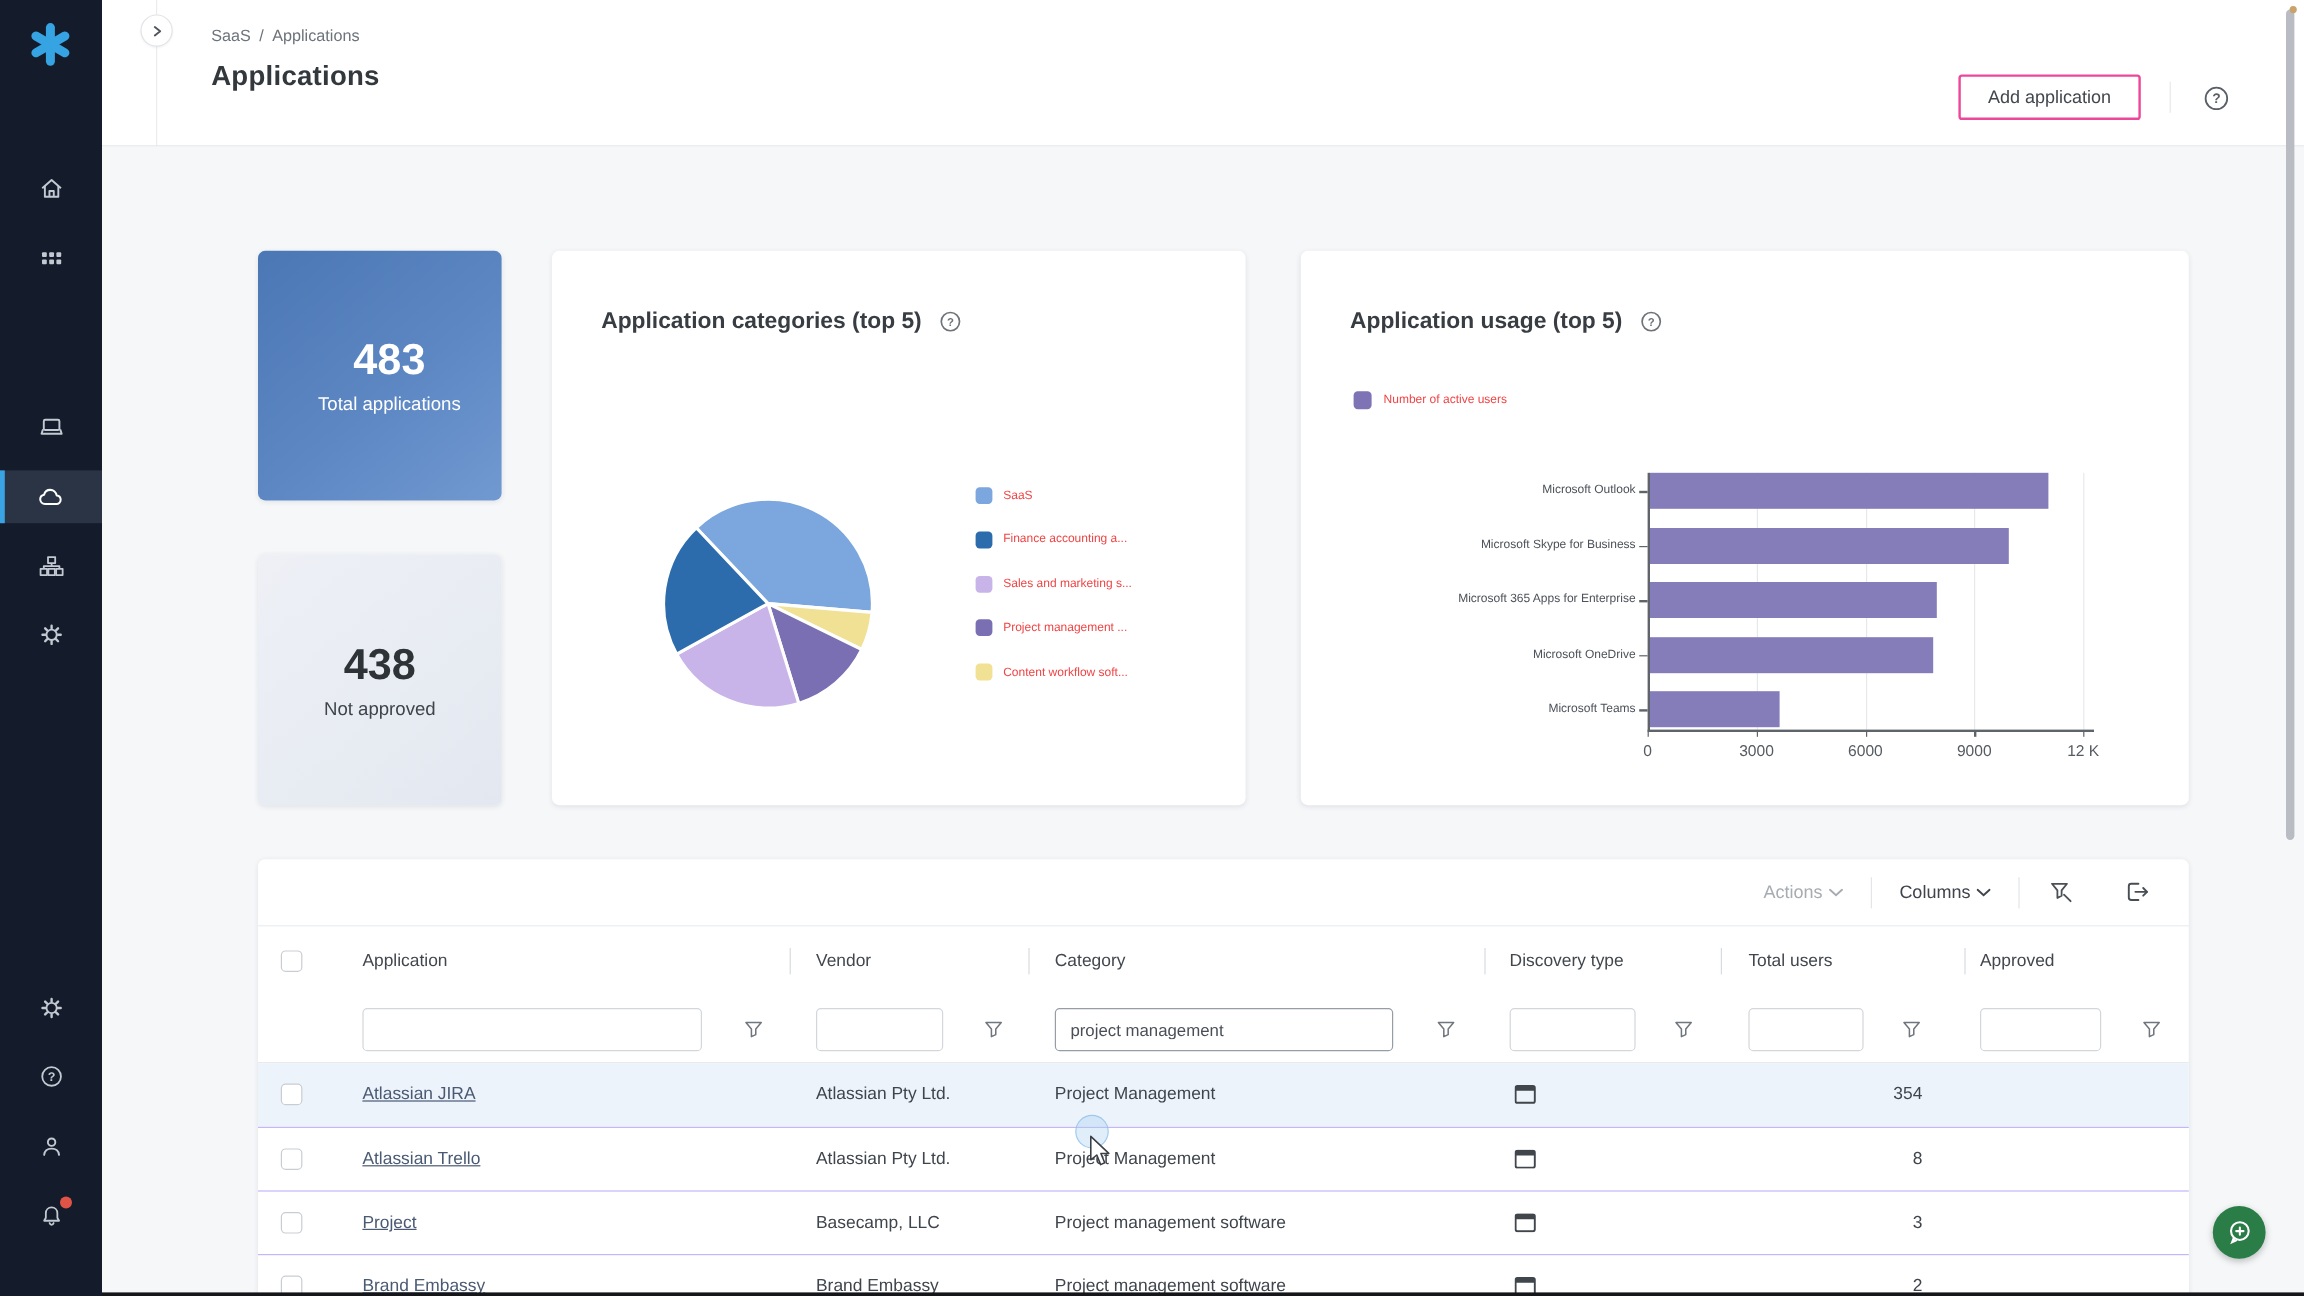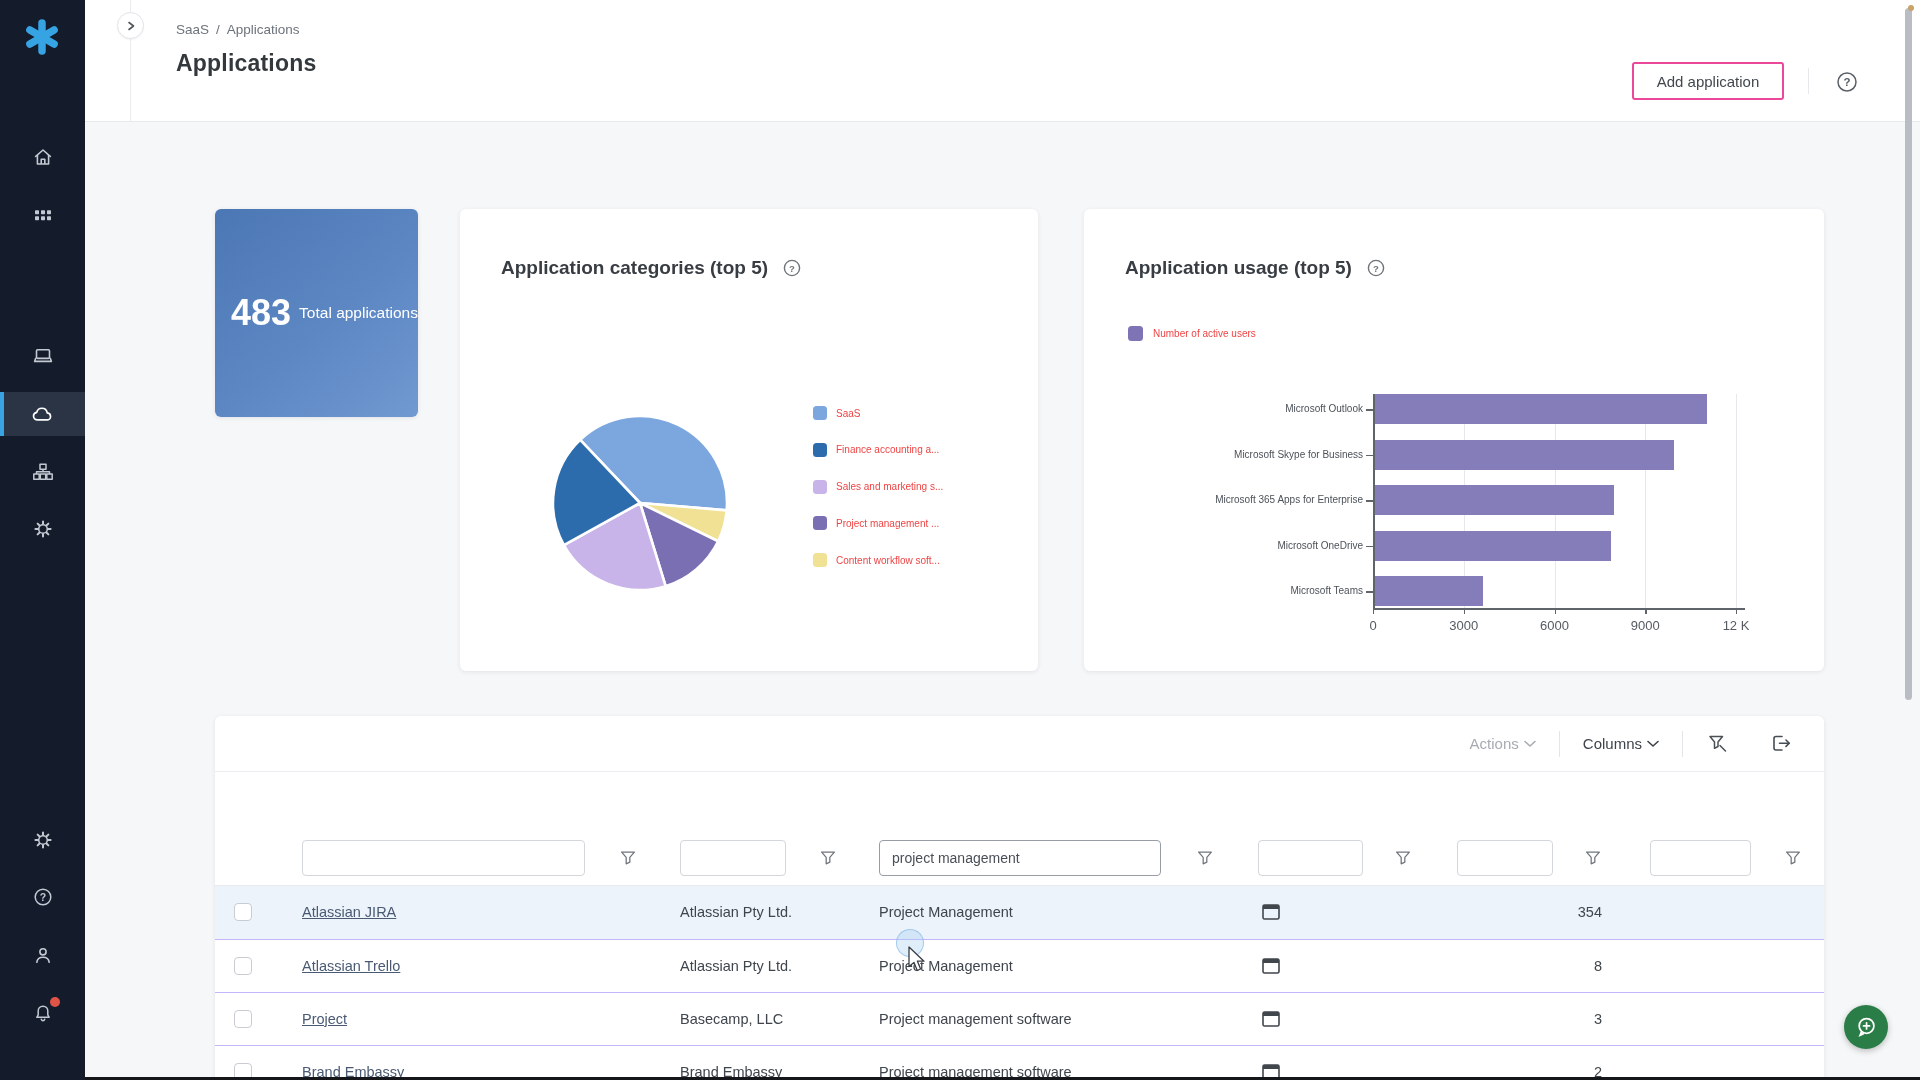--- a/index.html
+++ b/index.html
@@ -23,21 +23,21 @@
   .breadcrumb { position: absolute; left: 91px; top: 22px; font-size: 13.5px; color: #6d737a; }
   .breadcrumb .sep { margin: 0 7px; }
   .breadcrumb .crumb { cursor: pointer; }
   .page-title { position: absolute; left: 91px; top: 50px; font-size: 23px; font-weight: 700; color: #33383d; letter-spacing: .2px; }
   .add-app-btn { position: absolute; left: 1547px; top: 62px; width: 152px; height: 38px; background: #fff; border: 2px solid #ec4899; border-radius: 3px; font-size: 15px; color: #42474e; display: flex; align-items: center; justify-content: center; cursor: pointer; }
   .hd-divider { position: absolute; left: 1723px; top: 68px; width: 1px; height: 26px; background: #e6e8eb; }
   .help-top { position: absolute; left: 1750px; top: 70px; cursor: pointer; }
 
   
   .card { position: absolute; background: #fff; border-radius: 6px; box-shadow: 0 1px 4px rgba(40,50,70,.10); }
-  .stat1 { left: 215px; top: 209px; width: 203px; height: 208px; background: linear-gradient(140deg, #4b77b4 0%, #5c87c3 55%, #7199d1 100%); display: flex; flex-direction: row; align-items: center; justify-content: center; gap: 8px; padding-left: 16px; }
+  .stat1 { left: 215px; top: 209px; width: 203px; height: 208px; background: linear-gradient(140deg, #4b77b4 0%, #5c87c3 55%, #7199d1 100%); display: flex; flex-direction: column; align-items: center; justify-content: center; gap: 8px; padding-left: 16px; }
   .stat2 { left: 215px; top: 462px; width: 203px; height: 209px; background: linear-gradient(140deg, #eef0f6 0%, #e3e8f0 100%); display: flex; flex-direction: column; align-items: center; justify-content: center; gap: 8px; }
   .stat-value { font-size: 36px; font-weight: 700; }
   .stat-label { font-size: 15.5px; }
   .stat1 .stat-value, .stat1 .stat-label { color: #ffffff; }
   .stat2 .stat-value { color: #2e3338; }
   .stat2 .stat-label { color: #3e444b; }
 
   .pie-card { left: 460px; top: 209px; width: 578px; height: 462px; }
   .bar-card { left: 1084px; top: 209px; width: 740px; height: 462px; }
   .card-title-row { position: absolute; left: 41px; top: 48px; display: flex; align-items: center; gap: 14px; }
@@ -207,20 +207,24 @@
       <svg width="24" height="24" viewBox="0 0 24 24" fill="none" stroke="#5a6067" stroke-width="1.5">
         <circle cx="12" cy="12" r="9"></circle>
         <text x="12" y="16.2" text-anchor="middle" font-size="11.5" fill="#5a6067" stroke="none" font-family="Liberation Sans, sans-serif" font-weight="bold">?</text>
       </svg>
     </div>
   </div>
 
   <div class="card stat1">
     <div class="stat-value">483</div>
     <div class="stat-label">Total applications</div>
+  </div>
+  <div class="card stat2">
+    <div class="stat-value">438</div>
+    <div class="stat-label">Not approved</div>
   </div>
 
   <div class="card pie-card">
     <div class="card-title-row">
       <span class="card-title">Application categories (top 5)</span>
       <svg class="help-icon" width="20" height="20" viewBox="0 0 20 20" fill="none" stroke="#6d7379" stroke-width="1.4">
         <circle cx="10" cy="10" r="7.6"></circle>
         <text x="10" y="13.6" text-anchor="middle" font-size="9.5" fill="#6d7379" stroke="none" font-family="Liberation Sans, sans-serif" font-weight="bold">?</text>
       </svg>
     </div>
@@ -329,20 +333,34 @@
       <div class="tb-gap"></div>
       <div class="tb-icon">
         <svg width="24" height="23" viewBox="0 0 24 23" fill="none" stroke="#474d54" stroke-width="1.6" stroke-linecap="round" stroke-linejoin="round">
           <path d="M13 4.5 H7 a2 2 0 0 0 -2 2 V16 a2 2 0 0 0 2 2 h6"></path>
             <line x1="10.5" y1="11.2" x2="20" y2="11.2"></line>
             <polyline points="17,8 20.2,11.2 17,14.4"></polyline>
         </svg>
       </div>
     </div>
 
+    <div class="t-header" id="t-header">
+      <div class="checkbox th-check"></div>
+    <div class="th-label" style="left: 87px;">Application</div>
+        <div class="th-label" style="left: 465px;">Vendor</div>
+        <div class="th-label" style="left: 664px;">Category</div>
+        <div class="th-label" style="left: 1043px;">Discovery type</div>
+        <div class="th-label" style="left: 1242px;">Total users</div>
+        <div class="th-label" style="left: 1435px;">Approved</div>
+        <div class="th-div" style="left: 443px;"></div>
+        <div class="th-div" style="left: 642px;"></div>
+        <div class="th-div" style="left: 1022px;"></div>
+        <div class="th-div" style="left: 1219px;"></div>
+        <div class="th-div" style="left: 1422px;"></div>
+      </div>
 
     <div class="t-filter" id="t-filter">
         <input class="f-input" style="left: 87px; width: 283px;">
         <div class="f-funnel" style="left: 403px;"><svg width="20" height="20" viewBox="0 0 22 22" fill="none" stroke="#70767d" stroke-width="1.4" stroke-linejoin="round">
             <path d="M4 4.5 H18 L13 10.4 V15.6 L9 17.4 V10.4 Z"></path>
           </svg></div>
         <input class="f-input" style="left: 465px; width: 106px;">
         <div class="f-funnel" style="left: 603px;"><svg width="20" height="20" viewBox="0 0 22 22" fill="none" stroke="#70767d" stroke-width="1.4" stroke-linejoin="round">
             <path d="M4 4.5 H18 L13 10.4 V15.6 L9 17.4 V10.4 Z"></path>
           </svg></div>

